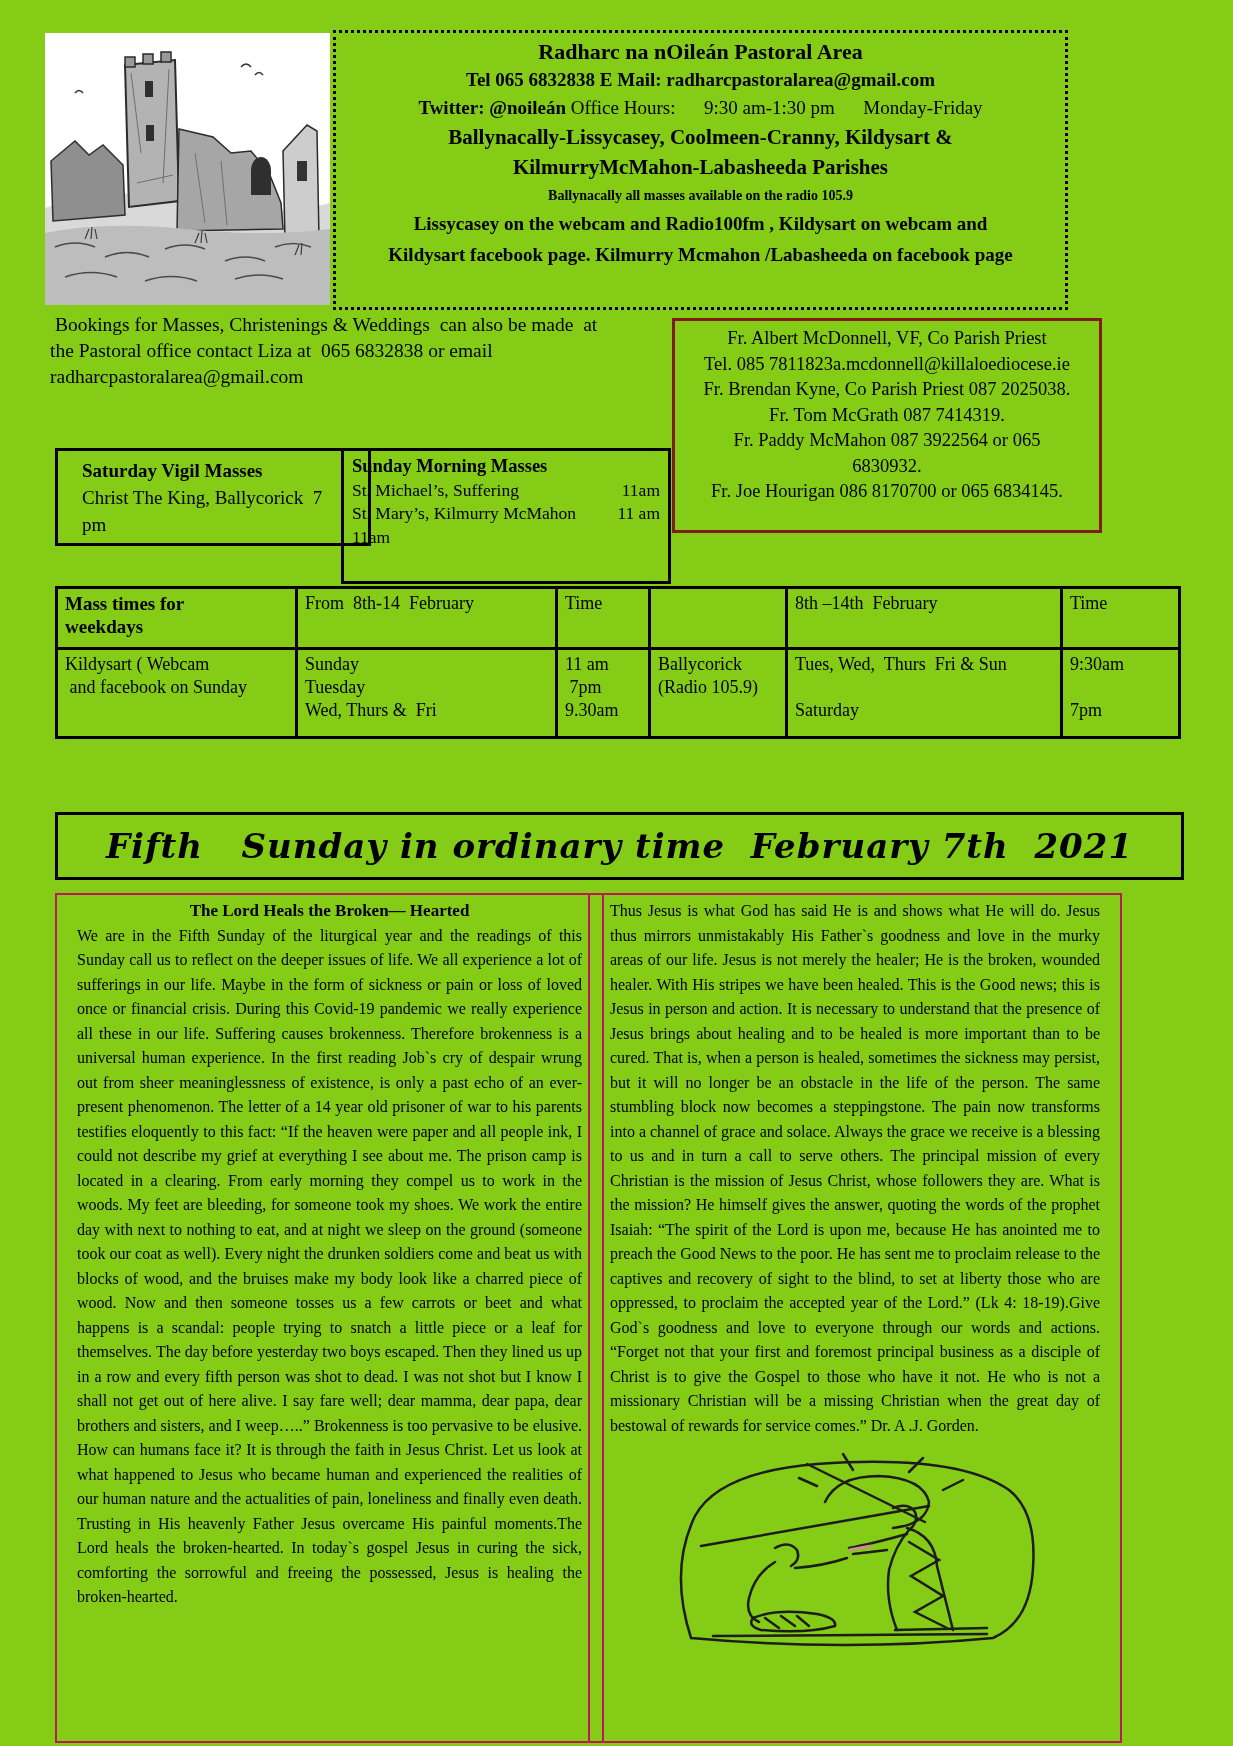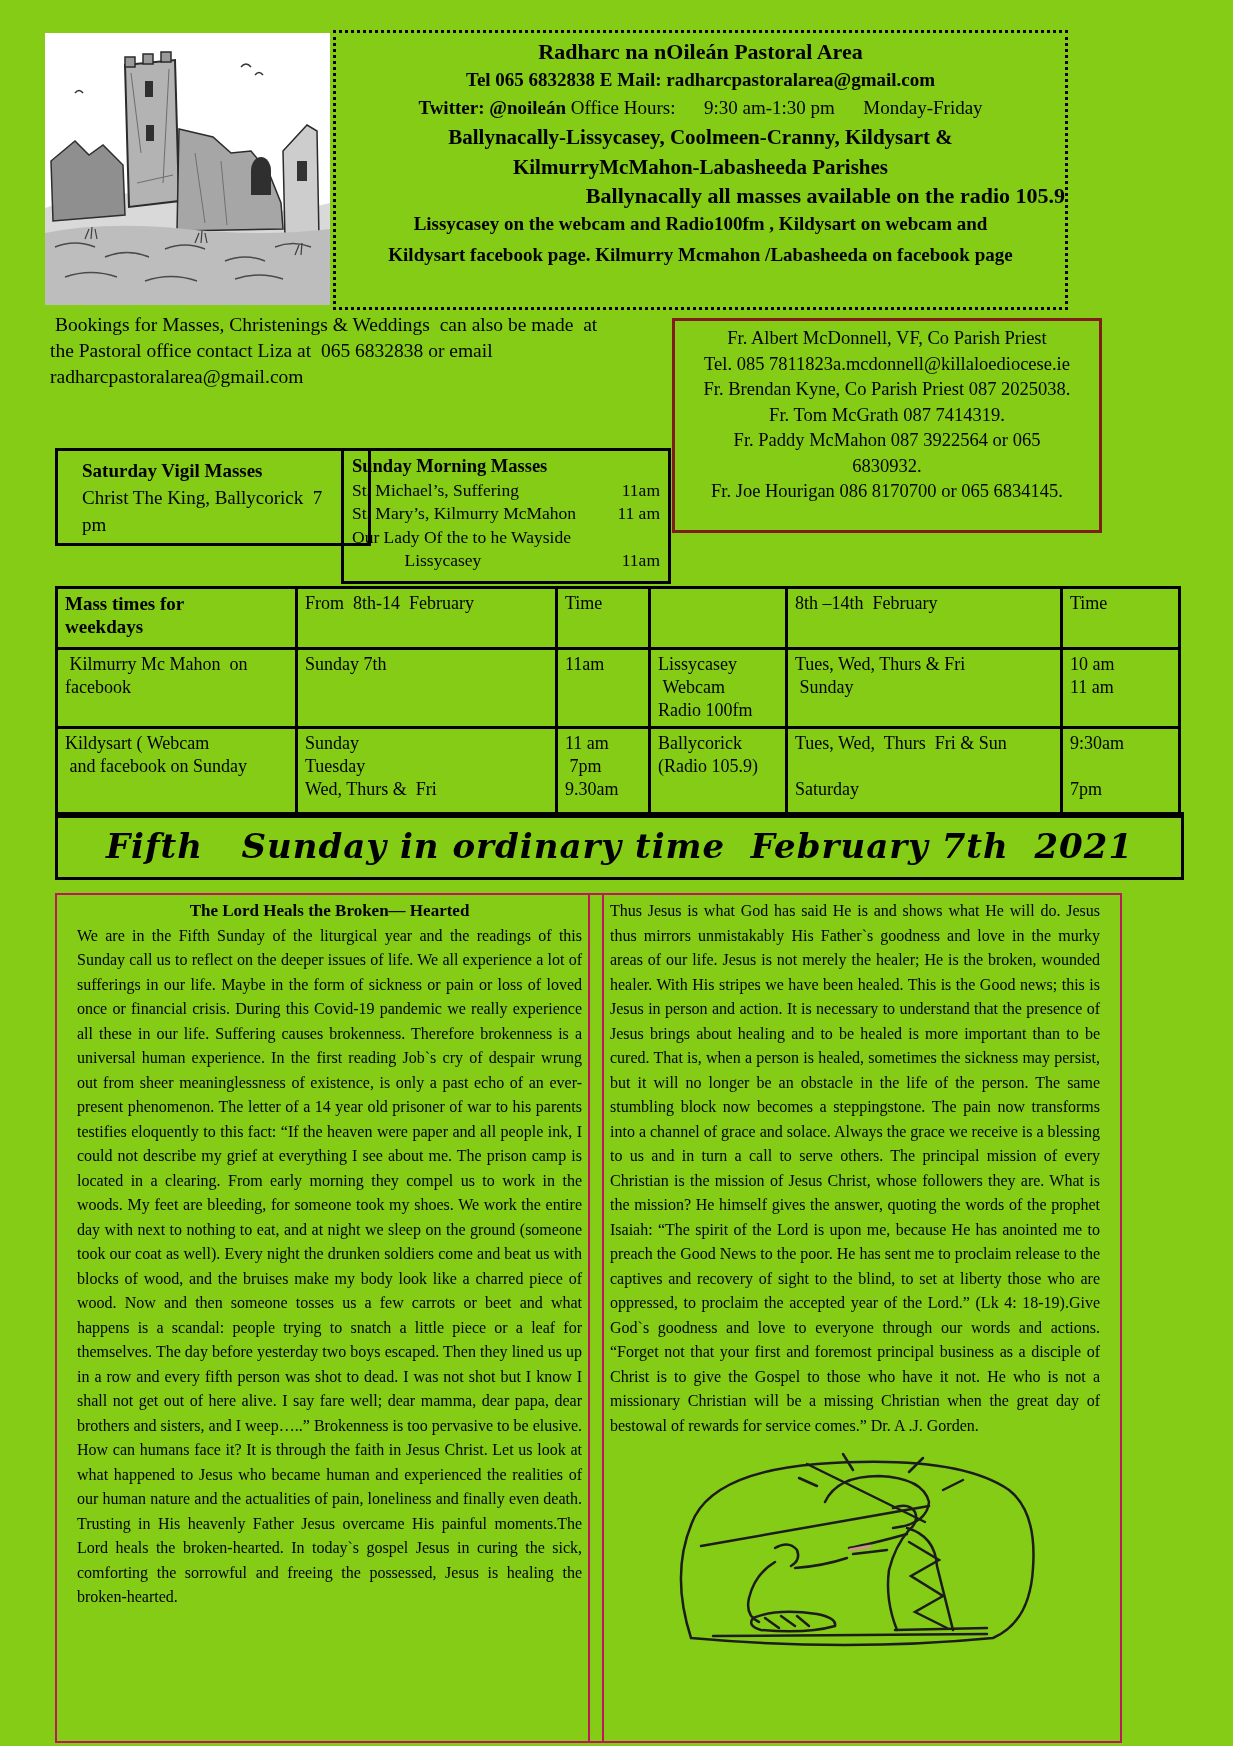--- a/index.html
+++ b/index.html
@@ -14,21 +14,21 @@
   .header-box{
     left:333px;top:30px;width:729px;height:269px;border:3px dotted #000;
     text-align:center;padding-top:5px;box-sizing:content-box;
   }
   .hl{line-height:28px;}
   .hl-title{font-size:22px;font-weight:bold;}
   .hl-b19{font-size:19px;font-weight:bold;}
   .hl-mix{font-size:19px;white-space:pre;}
   .hl-mix b{font-weight:bold;}
   .hl-b21{font-size:21px;font-weight:bold;line-height:30px;}
-  .hl-b18{font-size:22px;font-weight:bold;text-align:right;}
+  .hl-b18{font-size:14px;font-weight:bold;}
   .ruins{left:45px;top:33px;width:285px;height:272px;}
   
   .bookings{left:50px;top:312px;width:628px;font-size:19.5px;line-height:26px;}
   .priests-box{
     left:672px;top:318px;width:424px;height:204px;border:3px solid #7f1d1d;
     text-align:center;font-size:18.5px;line-height:25.5px;padding-top:5px;
   }
   
   .sat-box{left:55px;top:448px;width:262px;height:80px;border:3px solid #000;padding:6px 24px;font-size:19px;line-height:27px;}
   .sat-box .ttl{font-weight:bold;}
@@ -126,22 +126,20 @@
     <div class="ttl">Sunday Morning Masses</div>
     <div class="sun-row">
       <span class="nm">St. Michael’s, Suffering</span>
       <span>11am</span>
     </div>
     <div class="sun-row">
       <span class="nm">St. Mary’s, Kilmurry McMahon</span>
       <span>11 am</span>
     </div>
     <div class="sun-row">
-      <span class="nm">Our Lady Of the to he Wayside
-            Lissycasey</span>
       <span>11am</span>
     </div>
   </div>
 
   <table class="abs wk-table">
     <colgroup>
       <col class="c1">
         <col class="c2">
         <col class="c3">
         <col class="c4">
@@ -151,33 +149,20 @@
     <tbody>
         <tr class="r-h">
       <td class="hdr-bold">Mass times for
 weekdays</td>
       <td>From  8th-14  February</td>
       <td>Time</td>
       <td></td>
       <td>8th –14th  February</td>
       <td>Time</td>
     </tr>
-    <tr class="r-1">
-      <td> Kilmurry Mc Mahon  on
-facebook</td>
-      <td>Sunday 7th</td>
-      <td>11am</td>
-      <td>Lissycasey
- Webcam
-Radio 100fm</td>
-      <td>Tues, Wed, Thurs &amp; Fri
- Sunday</td>
-      <td>10 am
-11 am</td>
-    </tr>
     <tr class="r-2">
       <td>Kildysart ( Webcam
  and facebook on Sunday</td>
       <td>Sunday
 Tuesday
 Wed, Thurs &amp;  Fri</td>
       <td>11 am
  7pm
 9.30am</td>
       <td>Ballycorick

